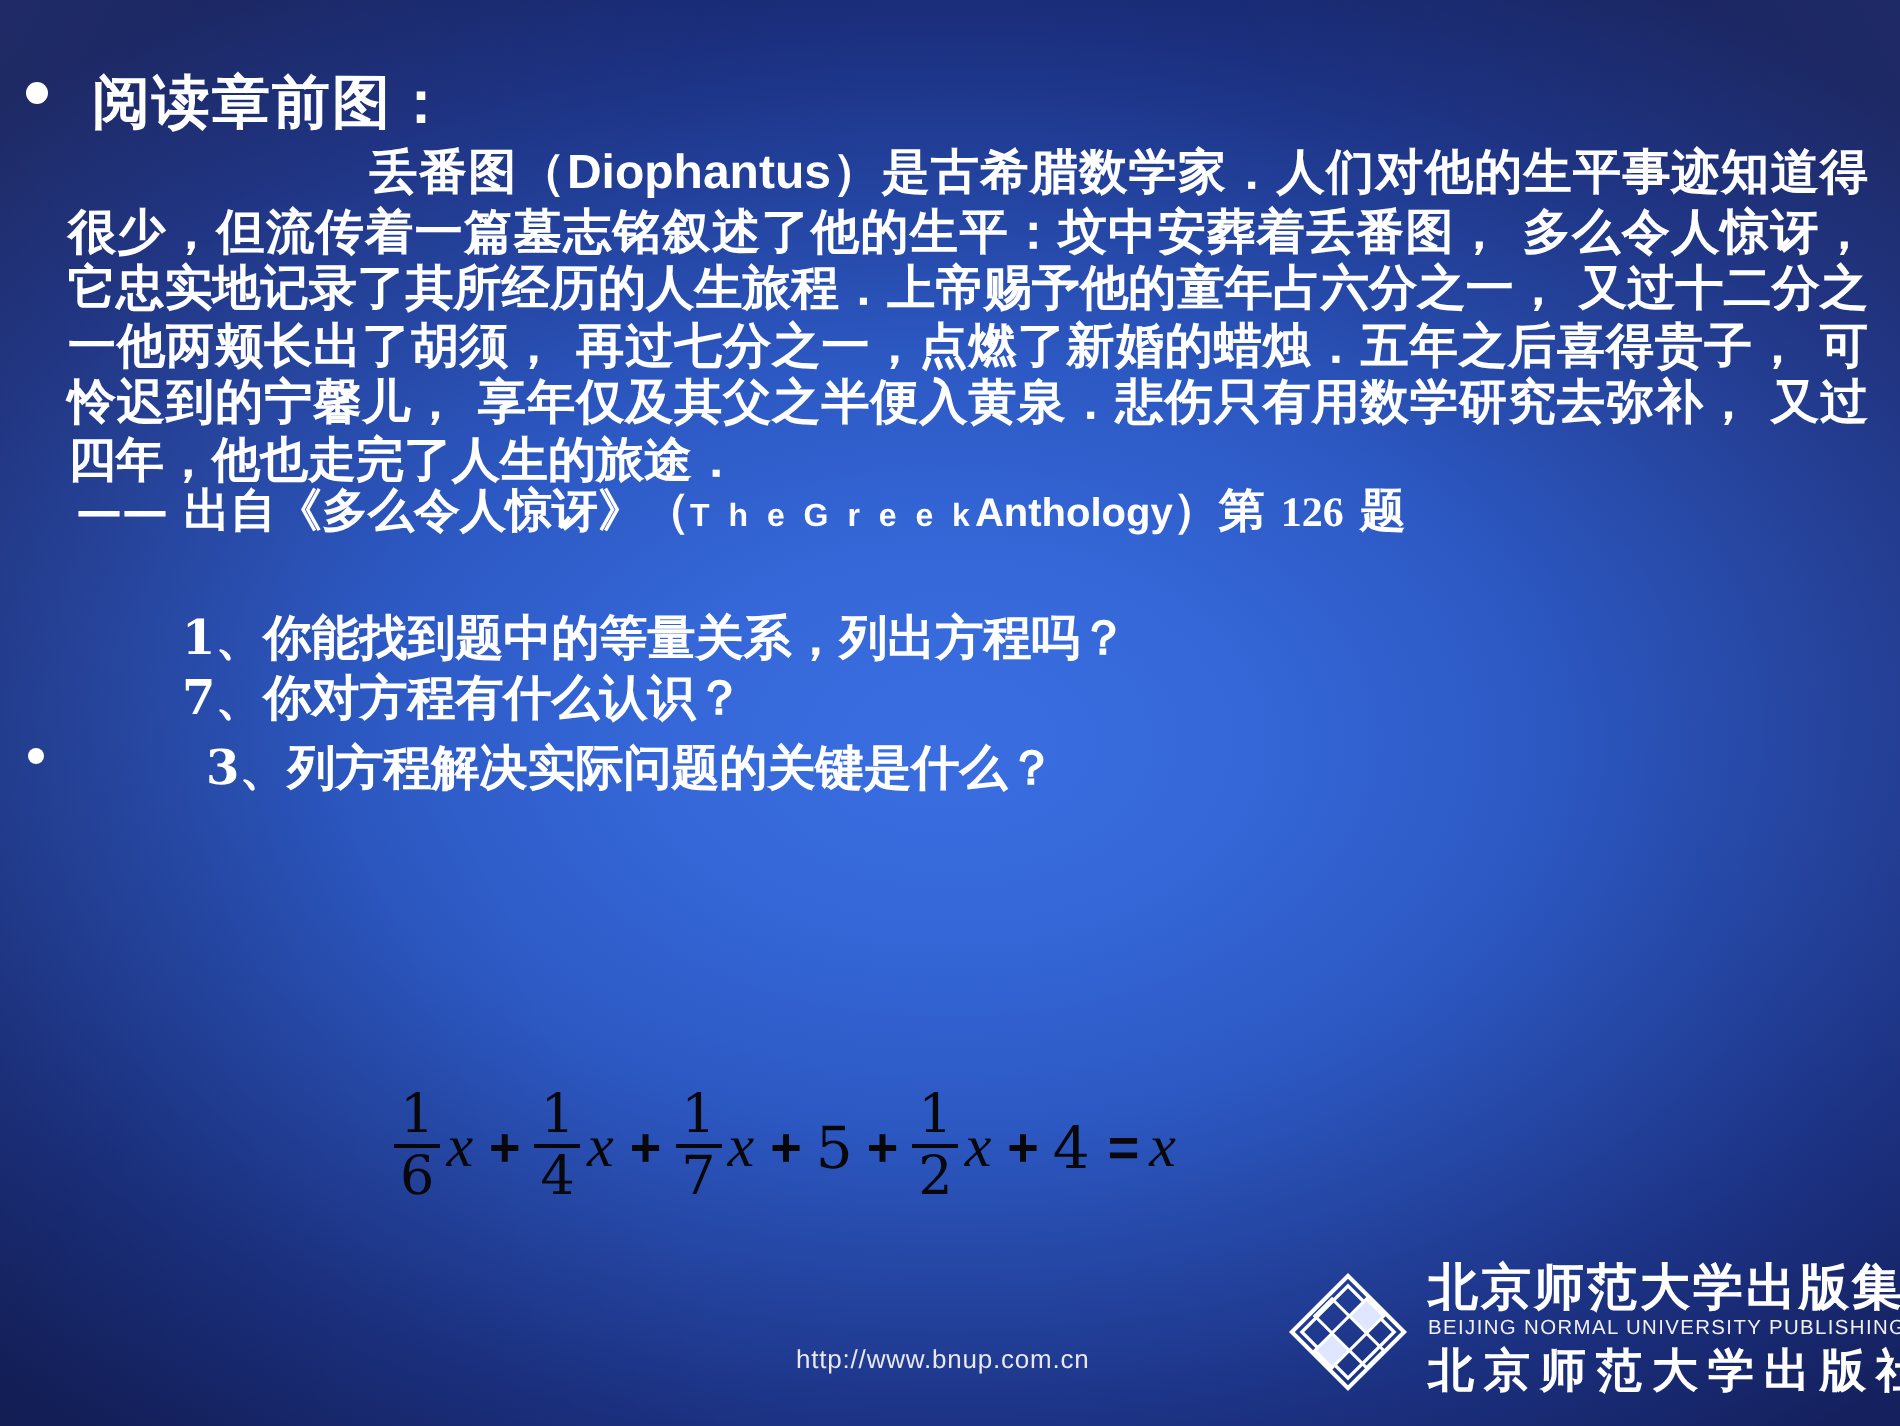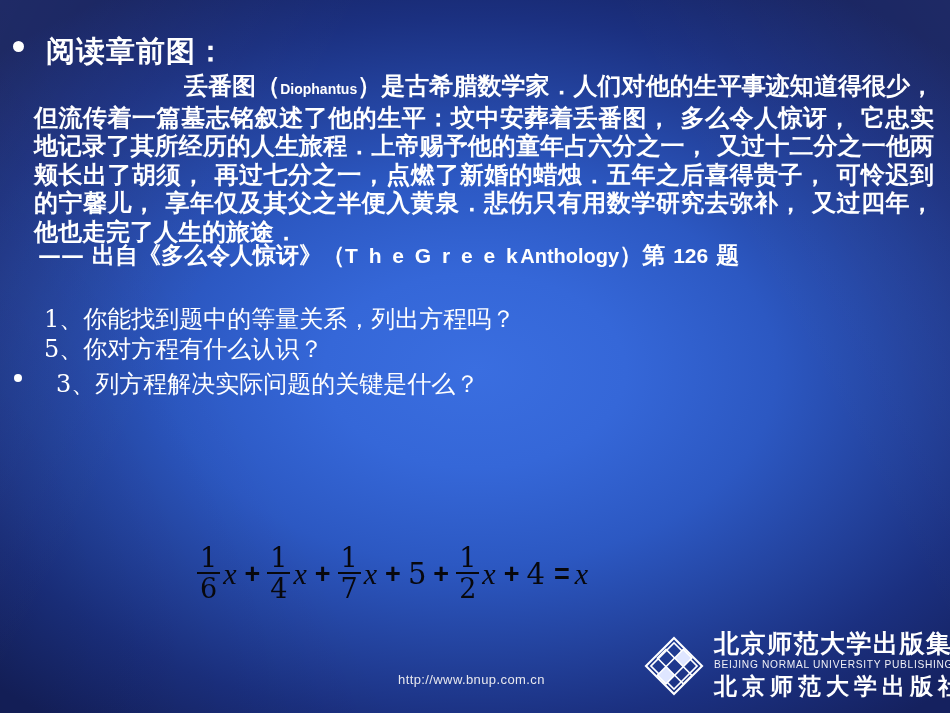--- a/index.html
+++ b/index.html
@@ -72,58 +72,59 @@
     font-size: 24px;
     line-height: 28.5px;
     color: #ffffff;
     text-align: justify;
     text-justify: inter-ideograph;
   }
   .body-text .indent { display: inline-block; width: 150px; }
   .latin-bold {
     font-family: "Liberation Sans", sans-serif;
     font-weight: bold;
-    font-size: 14px;
+    font-size: 24px;
   }
 
   .source-line {
     position: absolute;
     left: 38px;
     top: 240px;
     font-family: "DejaVu Serif", "Liberation Serif", serif;
     font-weight: bold;
     font-size: 23px;
     color: #ffffff;
     white-space: nowrap;
   }
   .spaced-latin {
     font-family: "Liberation Sans", sans-serif;
     font-weight: bold;
-    font-size: 21px;
+    font-size: 16px;
     letter-spacing: 2.5px;
   }
   .tight-latin {
     font-family: "Liberation Sans", sans-serif;
     font-weight: bold;
     font-size: 20px;
     letter-spacing: 0px;
   }
   .num-126 {
-    font-family: Liberation Sans, sans-serif;
+    font-family: Liberation Serif, serif;
     font-weight: bold;
     font-size: 21px;
   }
 
   .question {
     position: absolute;
     font-family: "DejaVu Serif", "Liberation Serif", serif;
-    font-weight: normal;
+    font-weight: bold;
     font-size: 24px;
     color: #ffffff;
     white-space: nowrap;
+    margin-left: 47px;
   }
   .q1 { left: 44px; top: 303px; }
   .q2 { left: 44px; top: 333px; }
   .q3 { left: 56px; top: 368px; }
 
   .solution {
     position: absolute;
     left: 195px;
     top: 406px;
     font-family: "DejaVu Serif", "Liberation Serif", serif;
@@ -264,21 +265,21 @@
 
   <div class="body-text">
     <span class="indent"></span><span>丢番图（</span><span class="latin-bold">Diophantus</span><span>）是古希腊数学家．人们对他的生平事迹知道得很少，但流传着一篇墓志铭叙述了他的生平：坟中安葬着丢番图， 多么令人惊讶， 它忠实地记录了其所经历的人生旅程．上帝赐予他的童年占六分之一， 又过十二分之一他两颊长出了胡须， 再过七分之一，点燃了新婚的蜡烛．五年之后喜得贵子， 可怜迟到的宁馨儿， 享年仅及其父之半便入黄泉．悲伤只有用数学研究去弥补， 又过四年，他也走完了人生的旅途．</span>
   </div>
 
   <div class="source-line">
     <span>—— </span><span>出自《多么令人惊讶》（</span><span class="spaced-latin">T h e G r e e k</span><span class="tight-latin">Anthology</span><span>）第</span>&nbsp;<span class="num-126">126</span>&nbsp;<span>题</span>
   </div>
 
   <div class="question q1">1、你能找到题中的等量关系，列出方程吗？</div>
-  <div class="question q2">5、你对方程有什么认识？</div>
+  <div class="question q2">7、你对方程有什么认识？</div>
   <div class="question q3">3、列方程解决实际问题的关键是什么？</div>
 
 
   <div class="equation">
 
     <span class="frac">
       <span class="num">1</span>
       <span class="bar"></span>
       <span class="den">6</span>
     </span>

